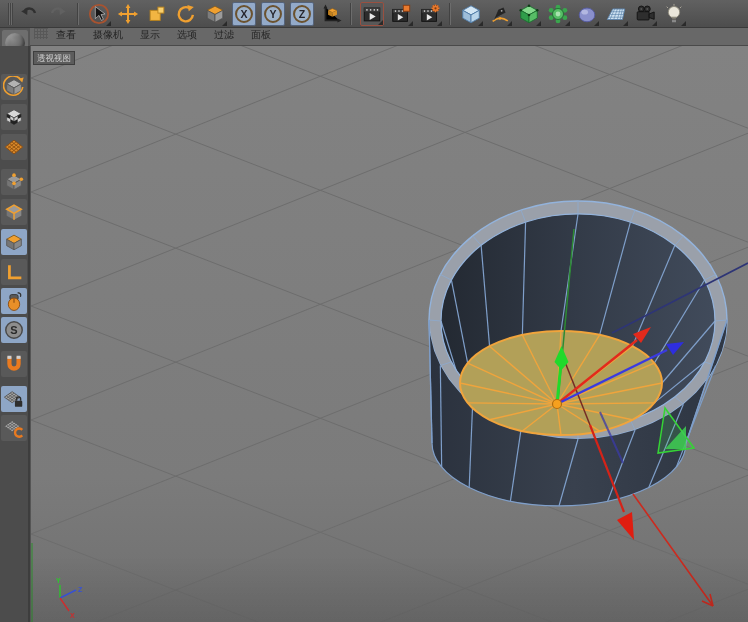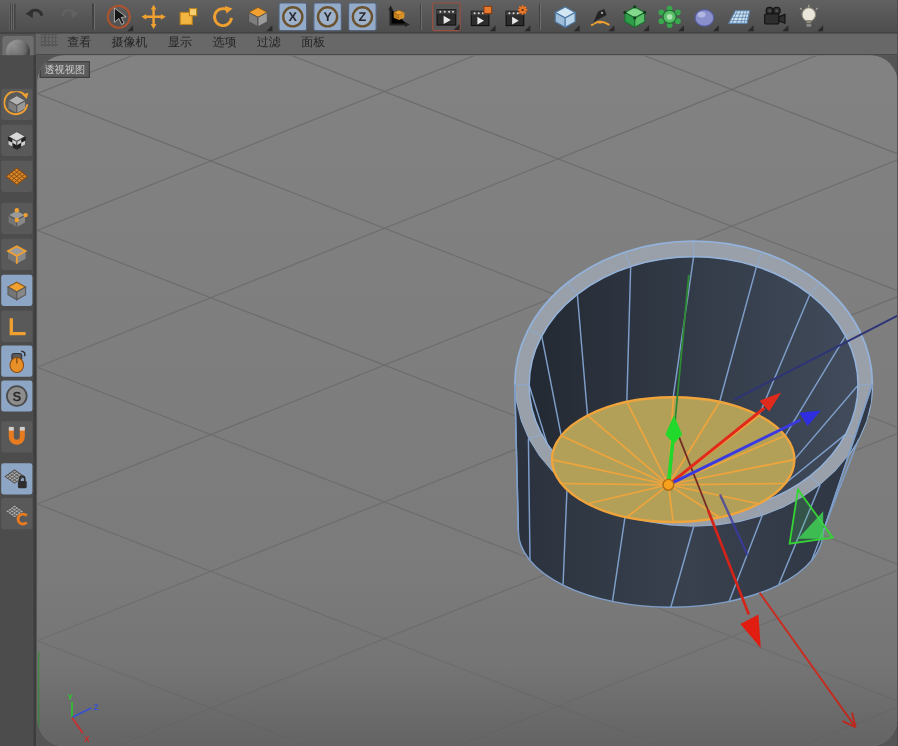--- a/index.html
+++ b/index.html
@@ -30,21 +30,21 @@
   #emblem .ball{position:absolute;left:3px;top:3px;width:20px;height:20px;border-radius:50%;
           background:radial-gradient(circle at 35% 30%,#8c8c8c,#5f5f5f 70%);
           box-shadow:inset -2px -2px 3px rgba(0,0,0,.35), inset 2px 2px 3px rgba(255,255,255,.18);}
   
   #sidebar{position:absolute;left:0;top:46px;width:30px;height:576px;background:#4c4c4c;
            border-right:2px solid #3d3d3d;box-sizing:border-box;}
   .sicon{position:absolute;left:1px;width:26px;height:26px;border-radius:2px;
          background:#595959;display:flex;align-items:center;justify-content:center;}
   .sicon.active{background:#8ea6c6;}
   
-  #viewport{position:absolute;left:31px;top:46px;width:717px;height:576px;background:#7d7d7d;overflow:hidden;border-radius:23px;}
+  #viewport{position:absolute;left:31px;top:46px;width:717px;height:576px;background:#7d7d7d;overflow:hidden;}
   #vp-label{position:absolute;left:2px;top:5px;font-size:8.5px;line-height:10px;color:#cdcdcd;
             background:#5c5c5c;border:1px solid #3e3e3e;padding:1px 3px;z-index:5;}
   #scene{position:absolute;left:0;top:0;}
   .corner-mark{position:absolute;right:0;bottom:0;width:0;height:0;
                border-left:5px solid transparent;border-bottom:5px solid #2a2a2a;}
 </style>
 </head>
 <body>
 <div id="app">
 

